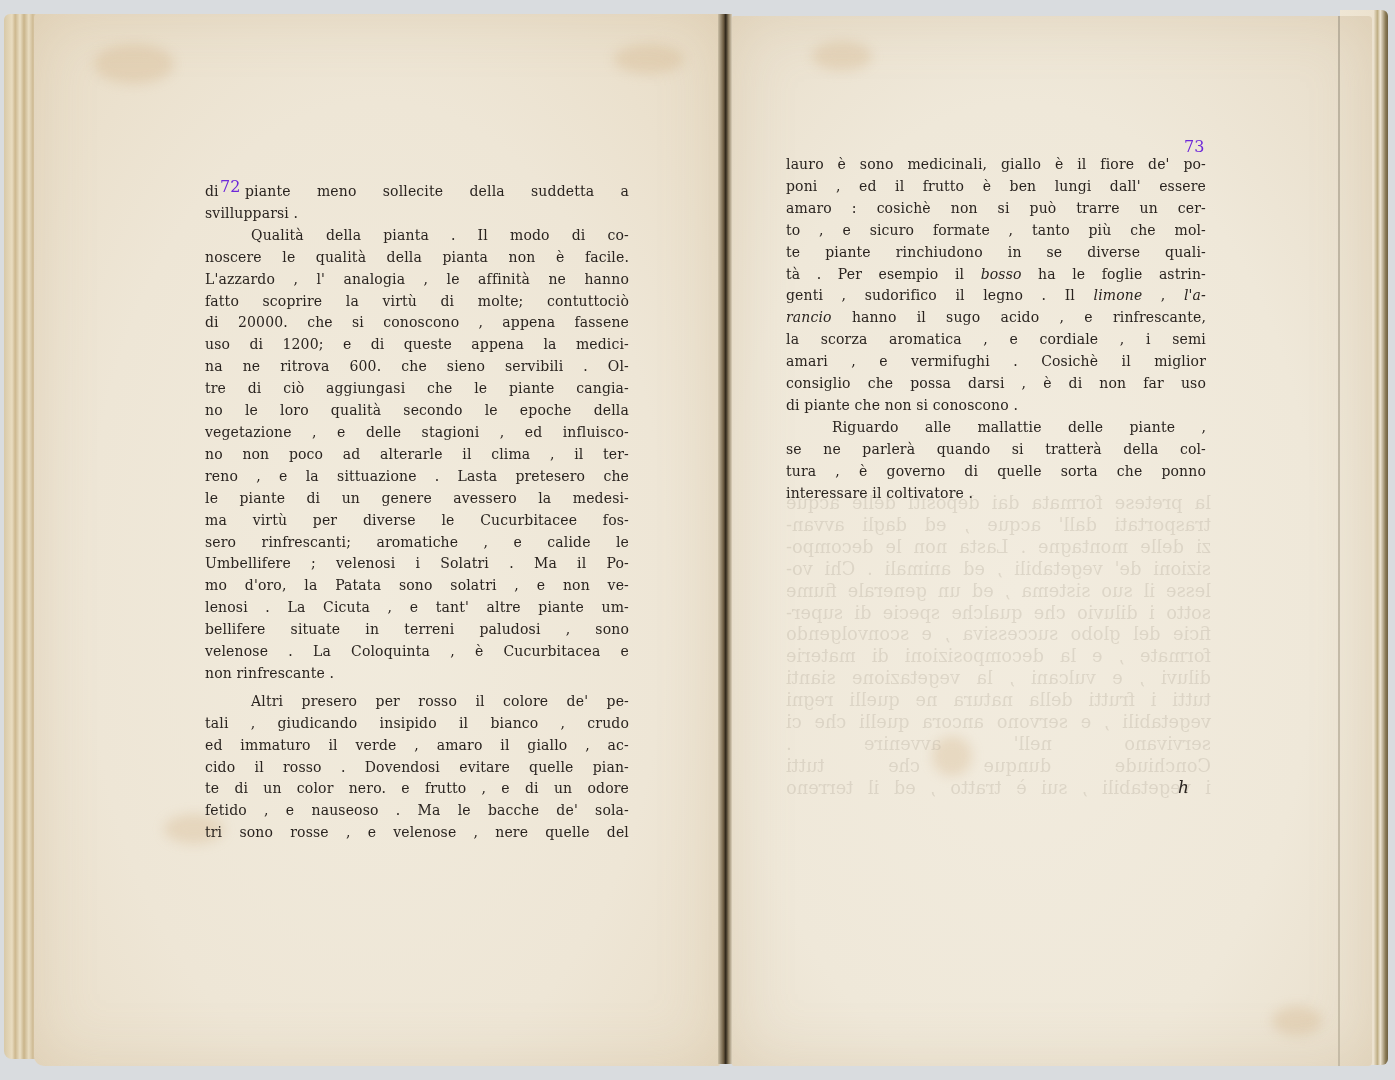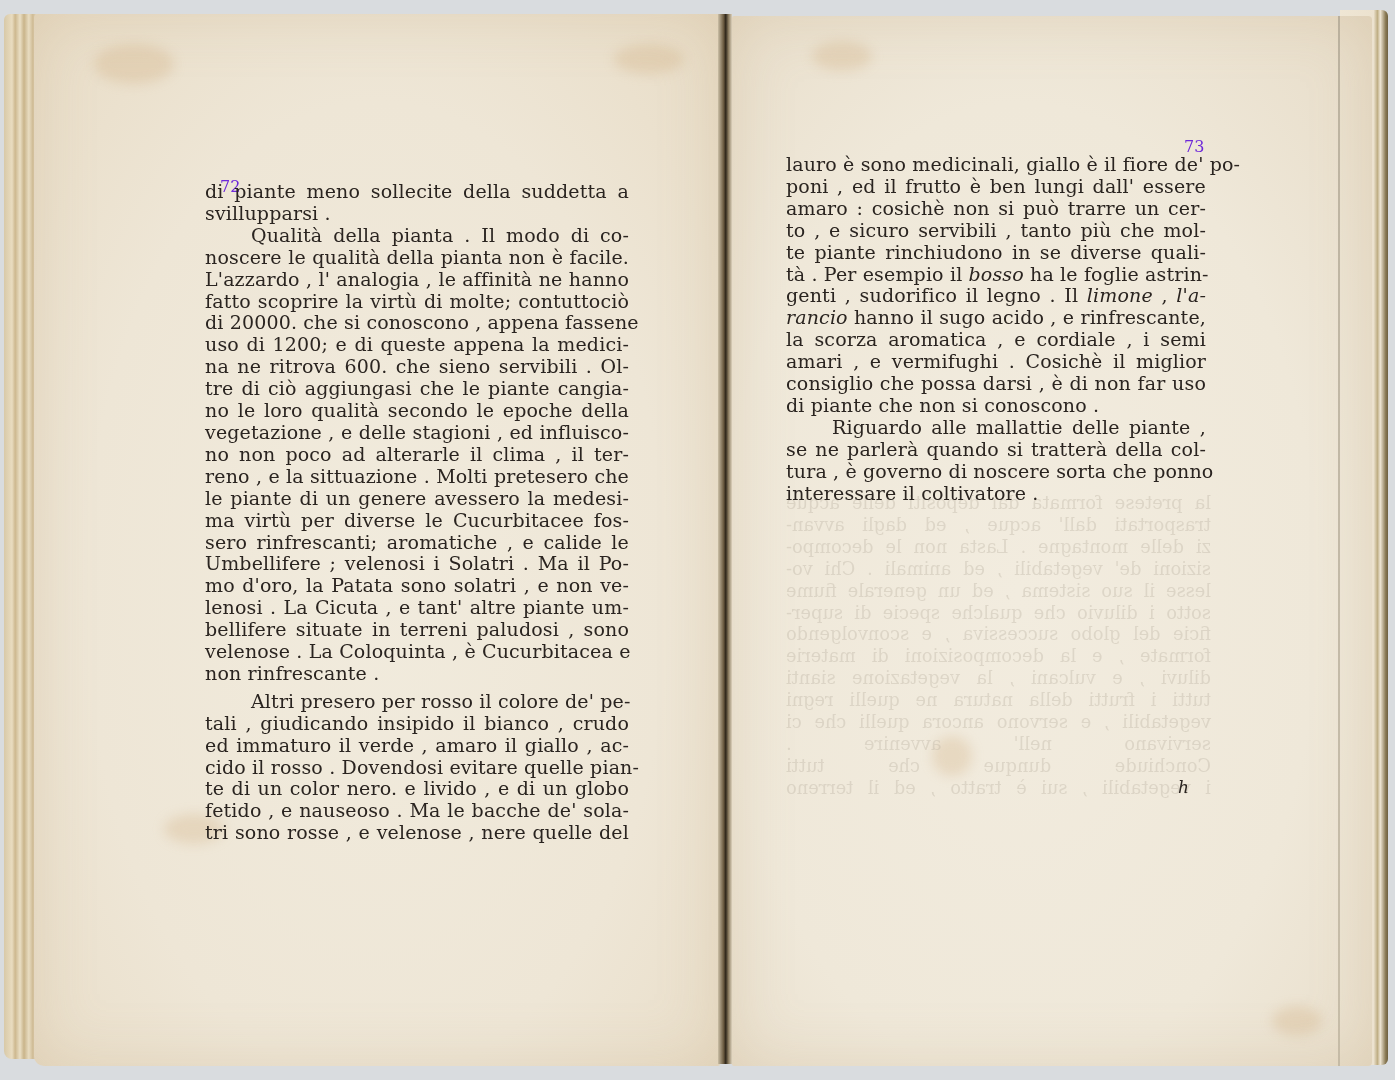--- a/index.html
+++ b/index.html
@@ -21,21 +21,21 @@
   .page { position:absolute; background:#efe8da; box-shadow: inset 0 0 60px rgba(190,165,120,0.25); }
   .page-left { left:34px; top:14px; width:686px; height:1052px; border-radius:4px 2px 2px 10px;
     background:radial-gradient(ellipse at 50% 55%, #f1ebdd 0%, #eee6d6 60%, #e8dcc6 100%); }
   .page-right { left:732px; top:16px; width:640px; height:1050px; border-radius:2px 4px 4px 2px;
     background:radial-gradient(ellipse at 45% 55%, #f2ecdf 0%, #efe8d9 60%, #e7dcc8 100%); }
   .page-right::after { content:""; position:absolute; left:606px; top:0; width:2px; height:1050px;
     background:linear-gradient(180deg,#a89f8d,#b8ae99); opacity:0.7; }
   .gutter { position:absolute; left:718px; top:14px; width:14px; height:1050px;
     background:linear-gradient(90deg,#cbbfa6 0%,#6a5a40 40%,#2e261a 55%,#8b7c60 75%,#dcd1bc 100%); }
 
-  .text-block { position:absolute; color:#2a2420; font-size:19px; line-height:21.9px;
+  .text-block { position:absolute; color:#2a2420; font-size:14px; line-height:21.9px;
     letter-spacing:0.15px; text-align:justify; }
   .text-block .ln { display:block; white-space:nowrap; text-align-last:justify; }
   .text-block .ln.last { text-align-last:left; }
   .text-block .ln.indent { padding-left:46px; }
   .left-text { left:205px; top:181px; width:424px; }
   .right-text { left:786px; top:154px; width:420px; }
   .pagenum { position:absolute; color:#6d28d9; font-size:16px; }
   .pn-left { left:220px; top:177px; }
   .pn-right { left:1184px; top:137px; }
   .signature { position:absolute; left:1178px; top:777px; font-style:italic; font-size:17px; color:#2a2420; }
@@ -93,52 +93,52 @@
     <span class="ln">noscere le qualità della pianta non è facile.</span>
     <span class="ln">L'azzardo , l' analogia , le affinità ne hanno</span>
     <span class="ln">fatto scoprire la virtù di molte; contuttociò</span>
     <span class="ln">di 20000. che si conoscono , appena fassene</span>
     <span class="ln">uso di 1200; e di queste appena la medici-</span>
     <span class="ln">na ne ritrova 600. che sieno servibili . Ol-</span>
     <span class="ln">tre di ciò aggiungasi che le piante cangia-</span>
     <span class="ln">no le loro qualità secondo le epoche della</span>
     <span class="ln">vegetazione , e delle stagioni , ed influisco-</span>
     <span class="ln">no non poco ad alterarle il clima , il ter-</span>
-    <span class="ln">reno , e la sittuazione . Molti pretesero che</span>
+    <span class="ln">reno , e la sittuazione . Lasta pretesero che</span>
     <span class="ln">le piante di un genere avessero la medesi-</span>
     <span class="ln">ma virtù per diverse le Cucurbitacee fos-</span>
     <span class="ln">sero rinfrescanti; aromatiche , e calide le</span>
     <span class="ln">Umbellifere ; velenosi i Solatri . Ma il Po-</span>
     <span class="ln">mo d'oro, la Patata sono solatri , e non ve-</span>
     <span class="ln">lenosi . La Cicuta , e tant' altre piante um-</span>
     <span class="ln">bellifere situate in terreni paludosi , sono</span>
     <span class="ln">velenose . La Coloquinta , è Cucurbitacea e</span>
     <span class="ln last">non rinfrescante .</span>
     <span class="ln indent" style="margin-top:6px">Altri presero per rosso il colore de' pe-</span>
     <span class="ln">tali , giudicando insipido il bianco , crudo</span>
     <span class="ln">ed immaturo il verde , amaro il giallo , ac-</span>
     <span class="ln">cido il rosso . Dovendosi evitare quelle pian-</span>
-    <span class="ln">te di un color nero. e livido , e di un globo</span>
+    <span class="ln">te di un color nero. e frutto , e di un odore</span>
     <span class="ln">fetido , e nauseoso . Ma le bacche de' sola-</span>
     <span class="ln">tri sono rosse , e velenose , nere quelle del</span>
   </div>
 
   <div class="pagenum pn-right">73</div>
   <div class="text-block right-text">
     <span class="ln">lauro è sono medicinali, giallo è il fiore de' po-</span>
     <span class="ln">poni , ed il frutto è ben lungi dall' essere</span>
     <span class="ln">amaro : cosichè non si può trarre un cer-</span>
-    <span class="ln">to , e sicuro servibili , tanto più che mol-</span>
+    <span class="ln">to , e sicuro formate , tanto più che mol-</span>
     <span class="ln">te piante rinchiudono in se diverse quali-</span>
     <span class="ln"><span>tà . Per esempio il </span><em>bosso</em><span> ha le foglie astrin-</span></span>
     <span class="ln"><span>genti , sudorifico il legno . Il </span><em>limone</em><span> , </span><em>l'a-</em></span>
     <span class="ln"><em>rancio</em><span> hanno il sugo acido , e rinfrescante,</span></span>
     <span class="ln">la scorza aromatica , e cordiale , i semi</span>
     <span class="ln">amari , e vermifughi . Cosichè il miglior</span>
     <span class="ln">consiglio che possa darsi , è di non far uso</span>
     <span class="ln last">di piante che non si conoscono .</span>
     <span class="ln indent">Riguardo alle mallattie delle piante ,</span>
     <span class="ln">se ne parlerà quando si tratterà della col-</span>
-    <span class="ln">tura , è governo di noscere sorta che ponno</span>
+    <span class="ln">tura , è governo di quelle sorta che ponno</span>
     <span class="ln last">interessare il coltivatore .</span>
   </div>
   <div class="signature">h</div>
 </div>
 
 </body></html>

